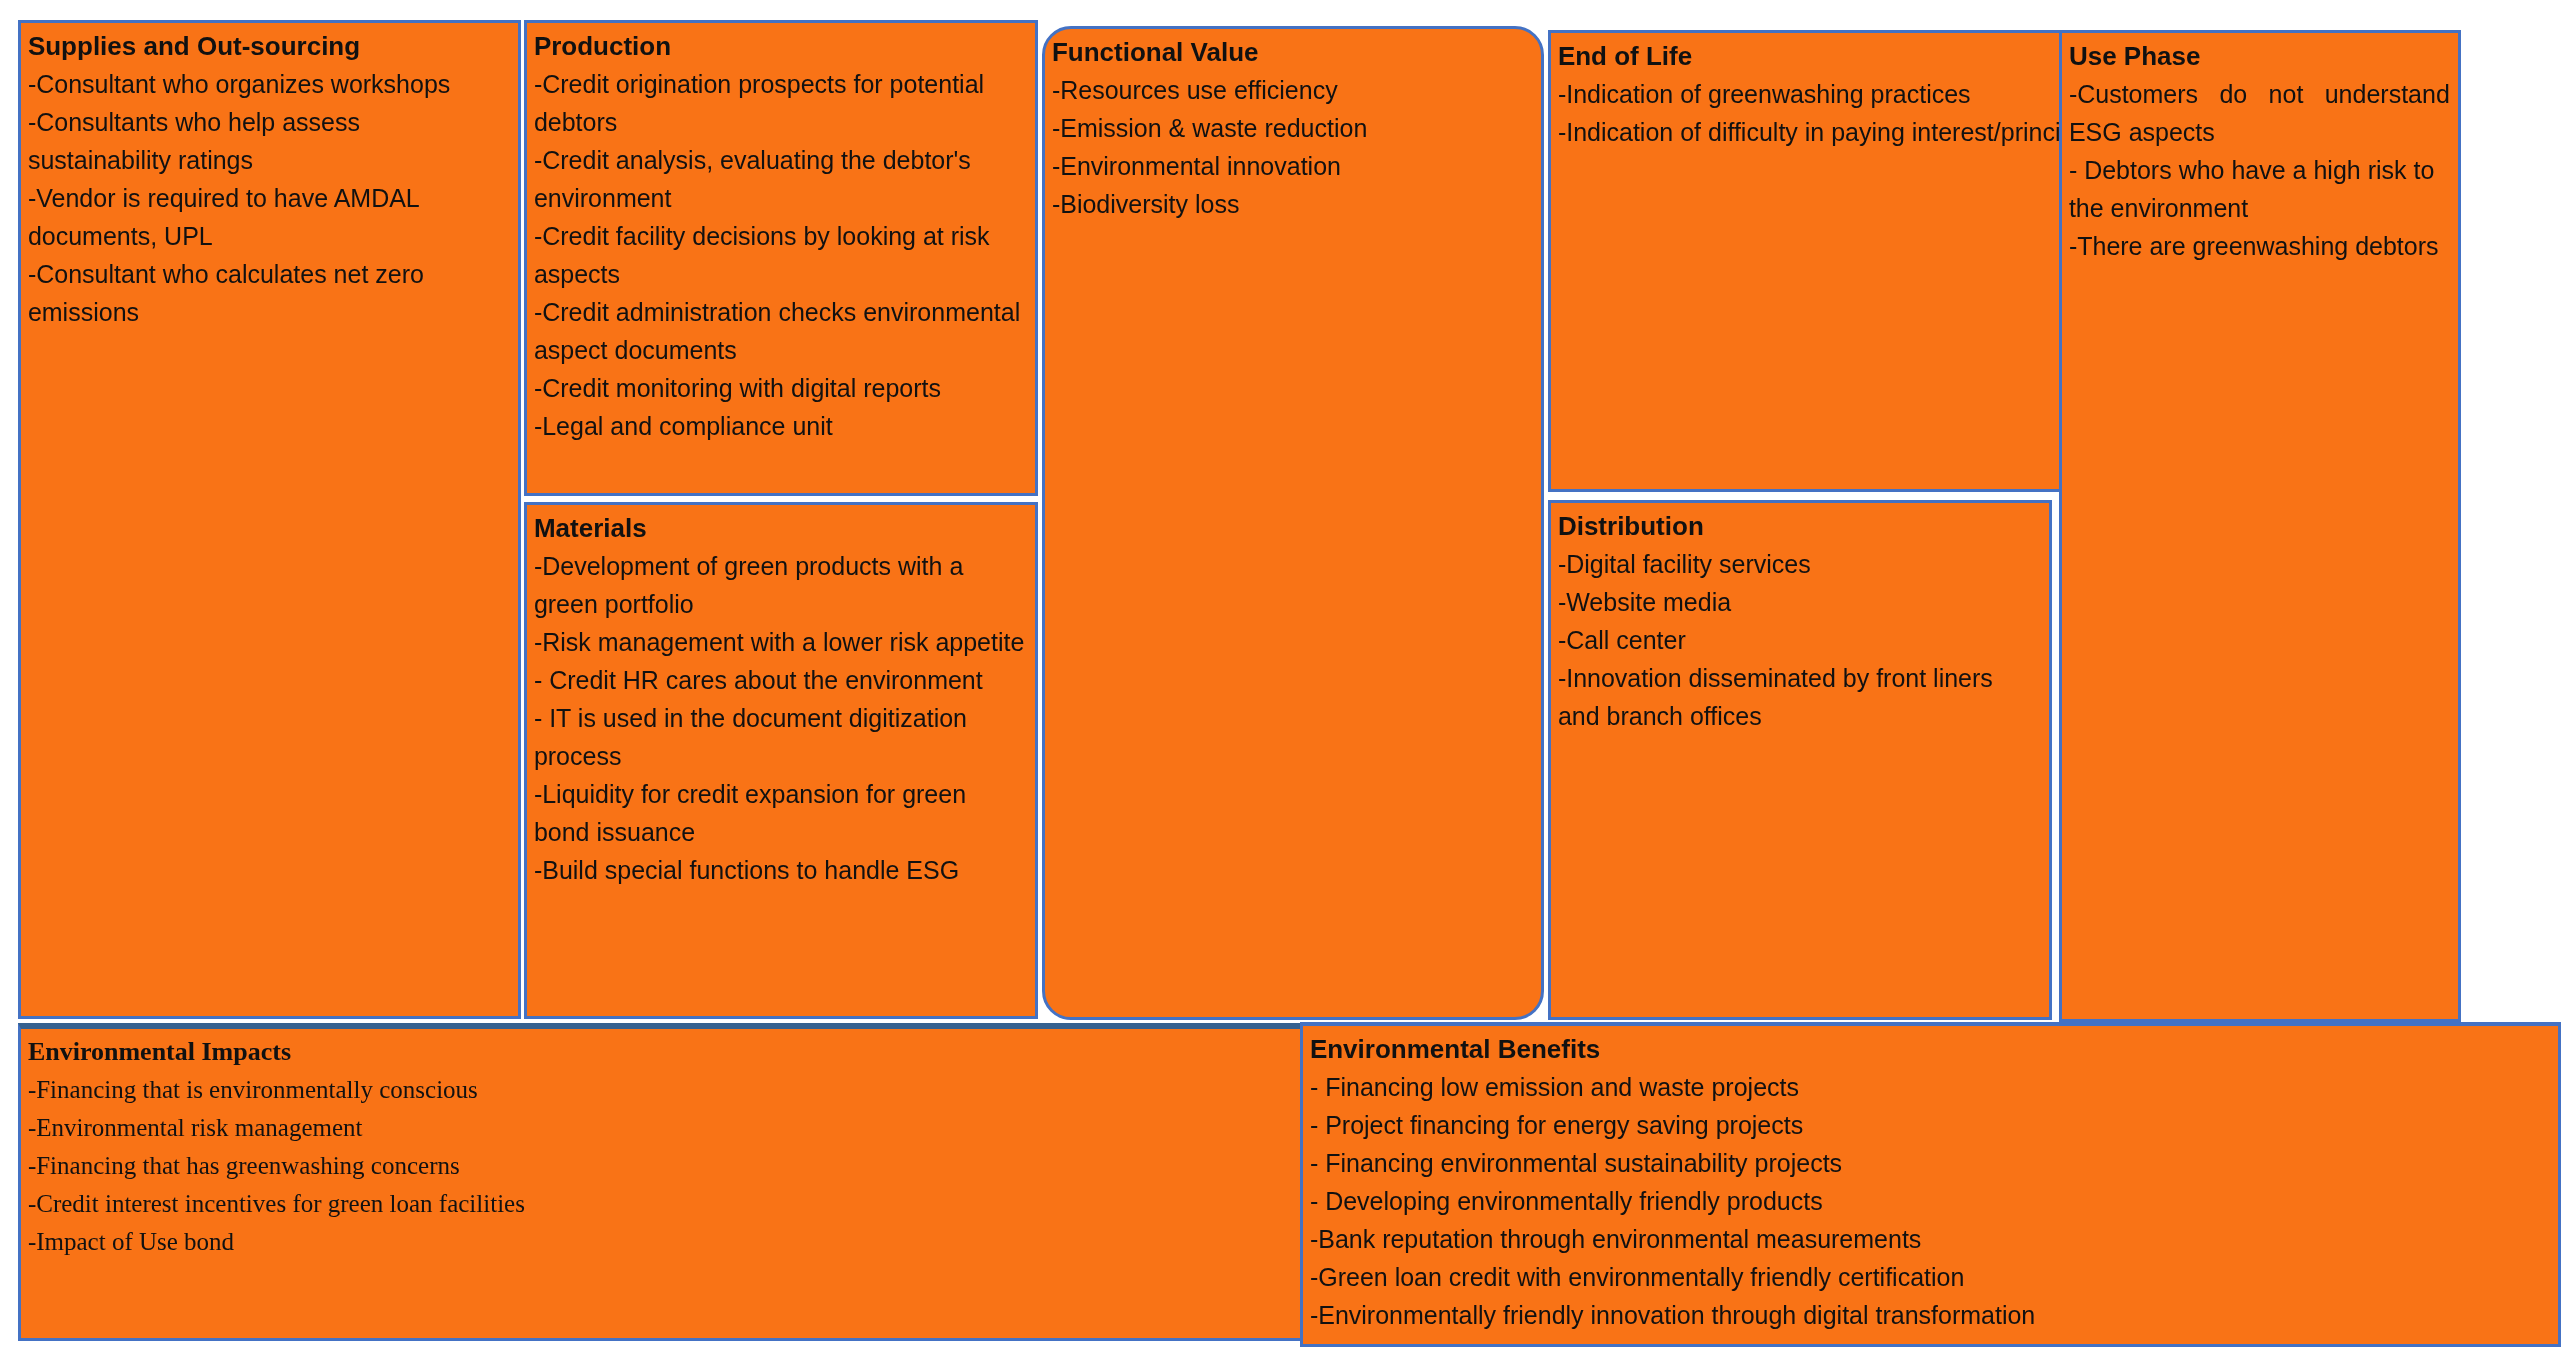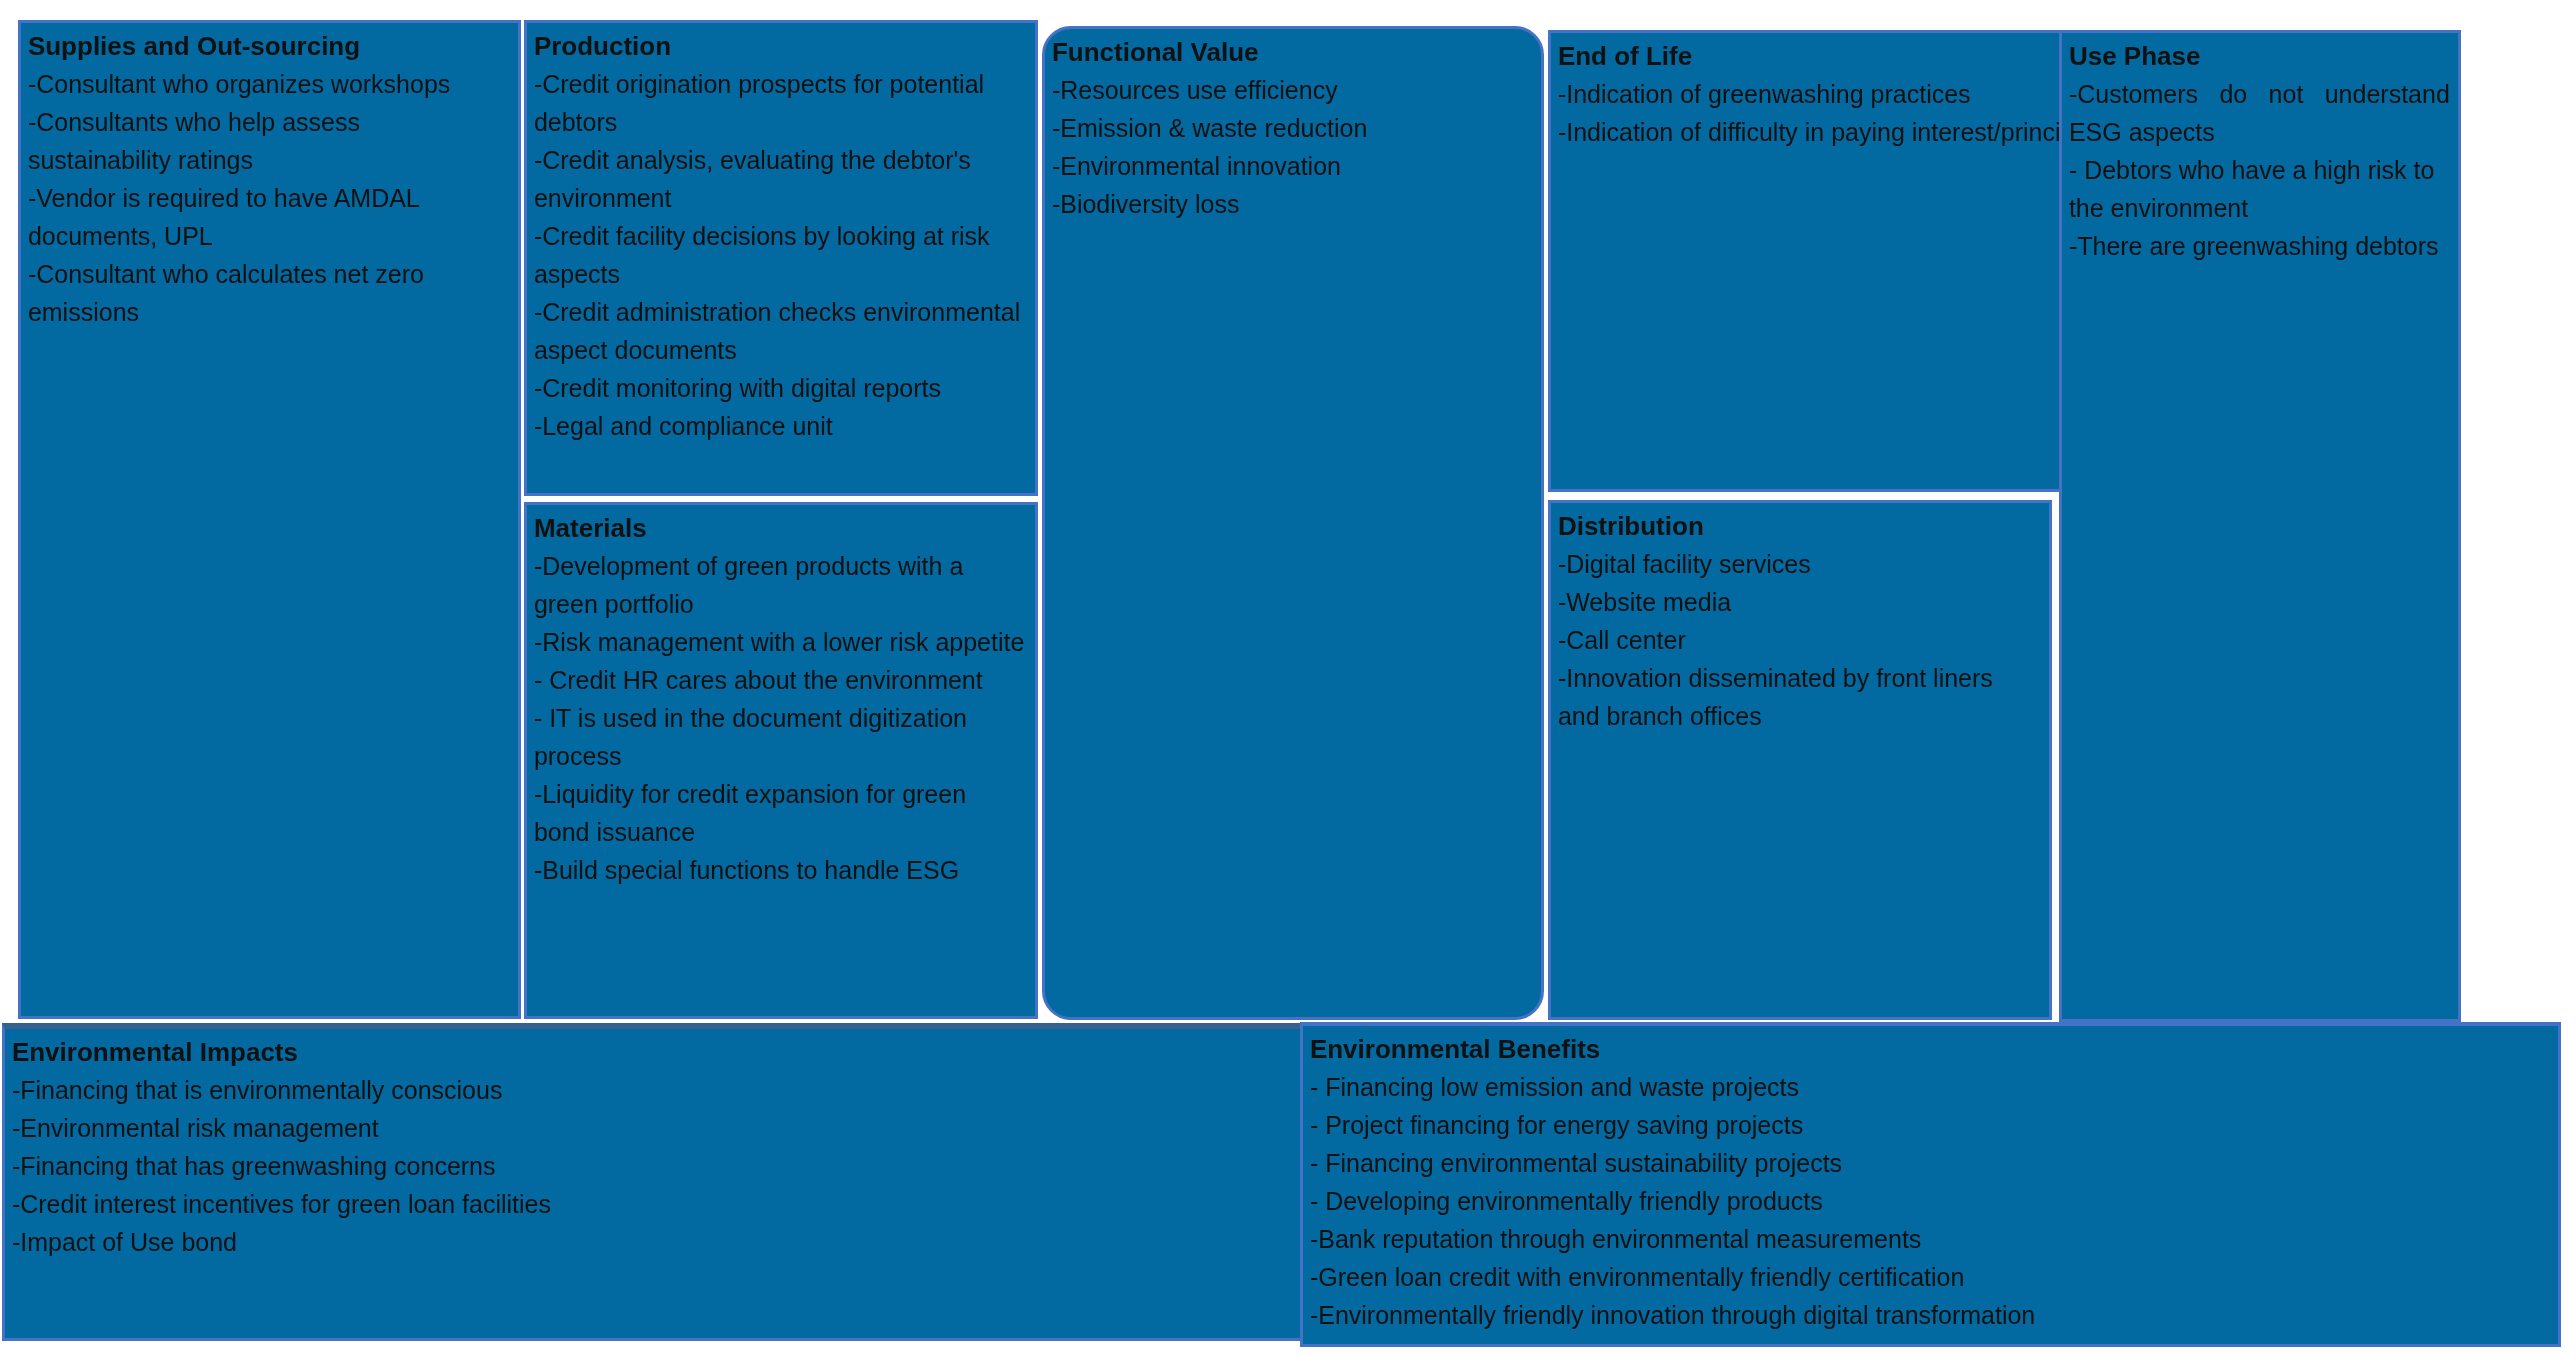--- a/index.html
+++ b/index.html
@@ -10,21 +10,21 @@
   html,body{margin:0;padding:0;background:#ffffff;}
   body{
     width:2576px;height:1359px;position:relative;
     font-family:"Liberation Sans", sans-serif;
     color:var(--text);
   }
   .box{
     position:absolute;
     box-sizing:border-box;
     border:3.4px solid var(--border);
-    background:#0369a1;
+    background:#f97316;
     padding:4.1px 8.2px 0 6.9px;
     overflow:hidden;
   }
   .box-title{
     font-size:26px;
     font-weight:bold;
     line-height:38px;
     margin:0;
   }
   .item{
@@ -34,22 +34,22 @@
   }
   
   .box-supplies      {left:18px;  top:20px;   width:503px;  height:999px;}
   .box-production    {left:524px; top:20px;   width:514px;  height:476px;}
   .box-materials     {left:524px; top:502px;  width:514px;  height:517px;}
   .box-functional    {left:1042px;top:26px;   width:502px;  height:994px;border-radius:29px;}
   .box-endoflife     {left:1548px;top:29.5px;   width:572px;  height:462px;}
   .box-distribution  {left:1548px;top:500px;  width:504px;  height:520px;}
   .box-usephase      {left:2059px;top:29.5px;   width:402px;  height:992px;}
   
-  .box-impacts       {left:2px;  top:1023px; width:1472px; height:318px;
-                      border-top:6.2px solid var(--divider);}
+  .box-impacts       {left:18px;  top:1023px; width:1472px; height:318px;
+                      border-top:6.2px solid var(--divider);font-family:Liberation Serif, serif;}
   .box-benefits      {left:1300px;top:1022px; width:1261px; height:325px;
                       border-top:4.1px solid var(--border);}
   
   .box-usephase .item:nth-of-type(1){text-align:justify;}
 </style>
 </head>
 <body style="background: rgb(255, 255, 255);">
 
 <div class="box box-supplies">
   <h2 class="box-title">Supplies and Out-sourcing</h2>

